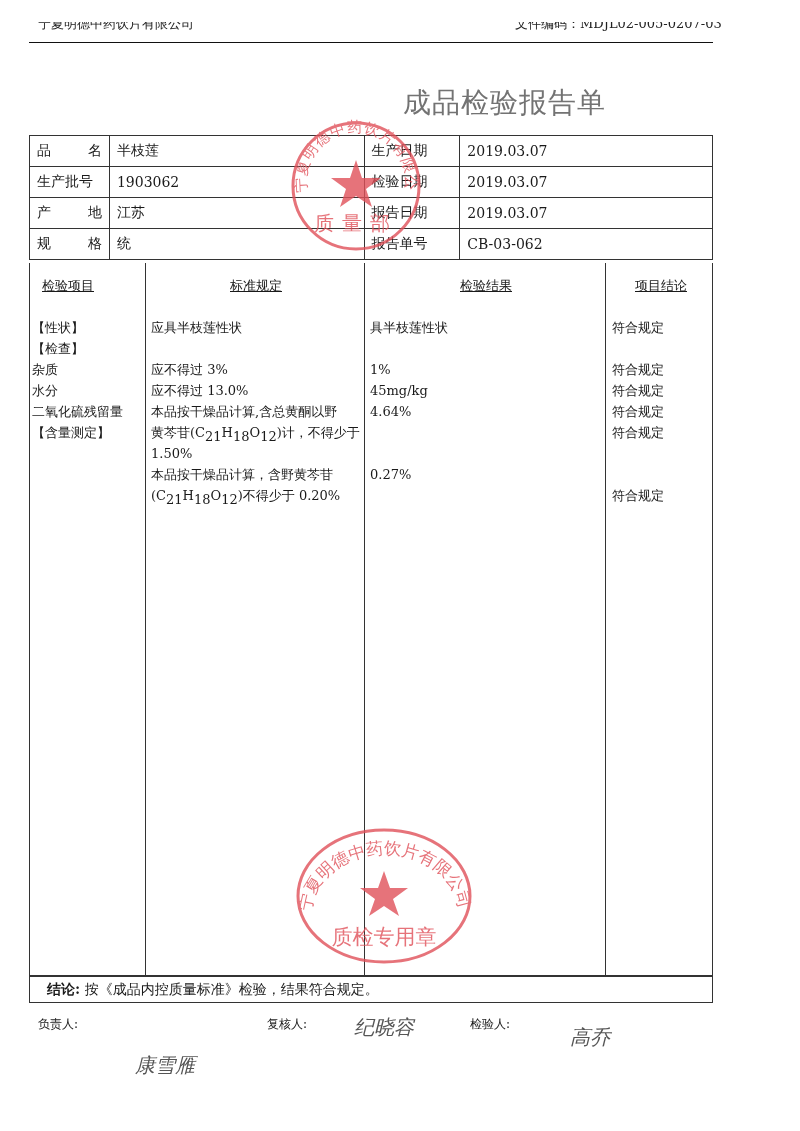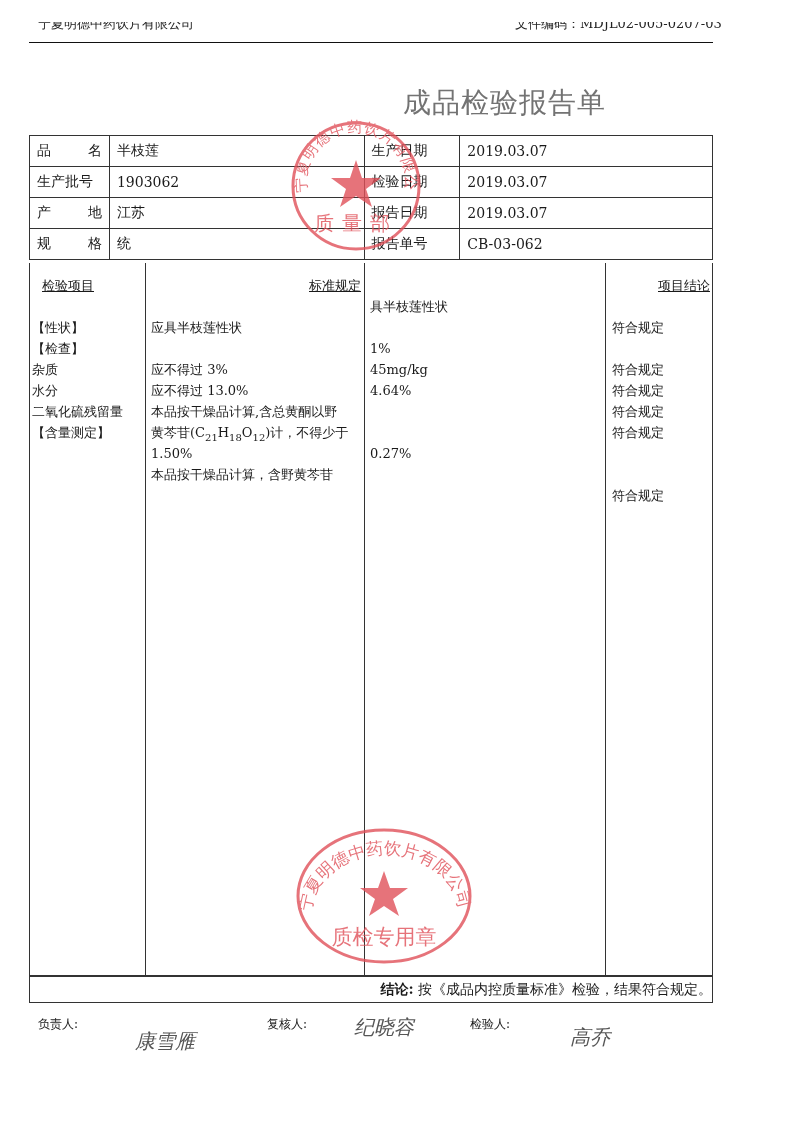--- a/index.html
+++ b/index.html
@@ -9,28 +9,28 @@
   .hdr-text { font-size: 13px; top: 22px; color: #222; line-height: 14px; height: 9px; overflow: hidden; }
   .hdr-text span { display: block; margin-top: -5px; }
   .hdr-rule { left: 29px; top: 42px; width: 684px; height: 0; border-top: 1.5px solid #111; }
   .title { left: 403px; top: 84px; font-size: 28px; font-family: "DejaVu Sans", "Liberation Sans", sans-serif; letter-spacing: 1px; color: #737373; }
   .info { left: 29px; top: 135px; width: 684px; border-collapse: collapse; position: absolute; font-size: 14px; }
   .info td { border: 1px solid #333; height: 31px; padding: 0 7px; vertical-align: middle; box-sizing: border-box; }
   .lbl-spread { display: flex; justify-content: space-between; }
   .main-box { left: 29px; top: 263px; width: 684px; height: 713px; border: 1px solid #333; border-top: none; box-sizing: border-box; }
   .vline { top: 263px; width: 0; height: 713px; border-left: 1px solid #333; }
   .col { top: 275px; font-size: 13px; line-height: 21px; }
-  .col .head { text-decoration: underline; text-align: right; display: block; height: 21px; }
+  .col .head { text-decoration: underline; text-align: center; display: block; height: 21px; }
   .col .line { display: block; height: 21px; white-space: nowrap; }
   .concl-box { left: 29px; top: 976px; width: 684px; height: 27px; border: 1px solid #333; box-sizing: border-box;
-               font-size: 14px; line-height: 25px; padding-left: 17px; text-align: right; }
+               font-size: 14px; line-height: 25px; padding-left: 17px; }
   .concl-box b { font-weight: bold; }
   .sig-label { top: 1016px; font-size: 12px; }
   .sig { font-family: "DejaVu Serif", serif; font-style: italic; color: #555; font-size: 20px; }
-  sub { font-size: 10px; }
+  sub { font-size: 13px; }
   .seal { pointer-events: none; }
 </style>
 </head>
 <body>
 
 <div class="abs hdr-text" style="left:38px;">
     <span>宁夏明德中药饮片有限公司</span>
   </div>
 <div class="abs hdr-text" style="left:515px;">
     <span>文件编码：MDJL02-005-0207-03</span>
@@ -109,23 +109,25 @@
   <span class="head">标准规定</span>
   <span class="line"></span>
   <span class="line">应具半枝莲性状</span>
   <span class="line"></span>
   <span class="line">应不得过 3%</span>
   <span class="line">应不得过 13.0%</span>
   <span class="line">本品按干燥品计算,含总黄酮以野</span>
   <span class="line"><span>黄芩苷(C</span><sub>21</sub><span>H</span><sub>18</sub><span>O</span><sub>12</sub><span>)计，不得少于</span></span>
   <span class="line">1.50%</span>
   <span class="line">本品按干燥品计算，含野黄芩苷</span>
+  <span class="line"><span>(C</span><sub>21</sub><span>H</span><sub>18</sub><span>O</span><sub>12</sub><span>)不得少于 0.20%</span></span>
 </div>
 
 <div class="abs col" style="left:370px; width:232px;">
+  <span class="head">检验结果</span>
   <span class="line"></span>
   <span class="line">具半枝莲性状</span>
   <span class="line"></span>
   <span class="line">1%</span>
   <span class="line">45mg/kg</span>
   <span class="line">4.64%</span>
   <span class="line"></span>
   <span class="line"></span>
   <span class="line">0.27%</span>
 </div>
@@ -143,21 +145,21 @@
   <span class="line"></span>
   <span class="line">符合规定</span>
 </div>
 
 <div class="abs concl-box">
   <b>结论:</b>
   <span>按《成品内控质量标准》检验，结果符合规定。</span>
 </div>
 
 <div class="abs sig-label" style="left:38px;">负责人:</div>
-<div class="abs sig" style="left:135px; top:1028px;">康雪雁</div>
+<div class="abs sig" style="left:135px; top:1052px;">康雪雁</div>
 <div class="abs sig-label" style="left:267px;">复核人:</div>
 <div class="abs sig" style="left:354px; top:1014px;">纪晓容</div>
 <div class="abs sig-label" style="left:470px;">检验人:</div>
 <div class="abs sig" style="left:570px; top:1018px;margin-top:6px;">高乔</div>
 
 <svg class="abs seal" style="left:288px; top:118px;" width="136" height="136" viewBox="0 0 136 136" opacity="0.8">
   <defs>
     <path id="ringTop" d="M 20 78 A 50 50 0 1 1 116 78"></path>
   </defs>
   <circle cx="68" cy="68" r="63" fill="none" stroke="#e0515a" stroke-width="3"></circle>

